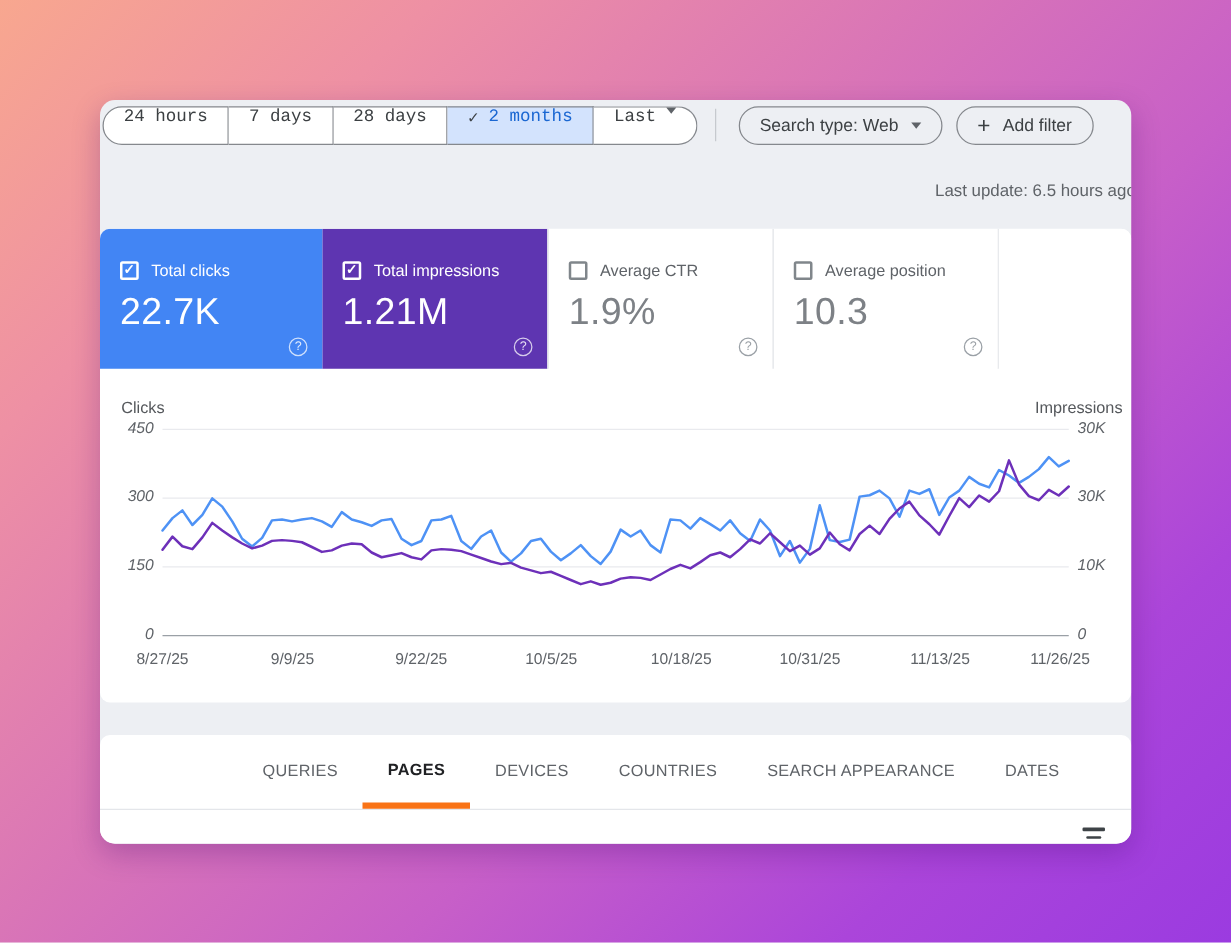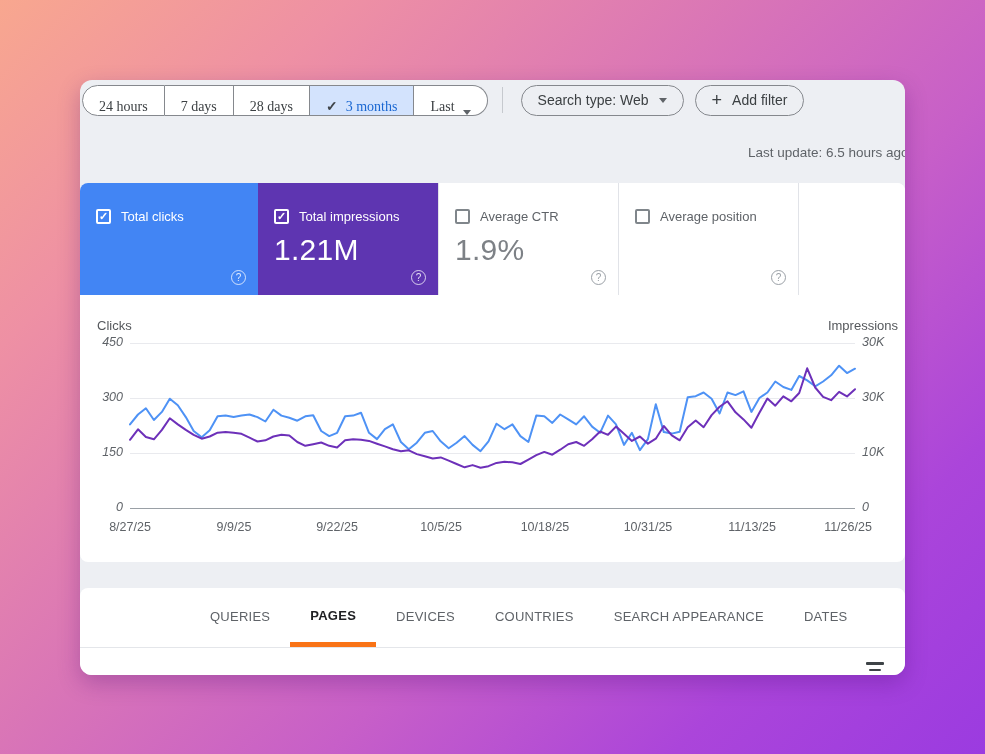--- a/index.html
+++ b/index.html
@@ -10,23 +10,23 @@
   }
   .card {
     position: absolute; left: 80px; top: 80px; width: 825px; height: 595px;
     background: #edeff3; border-radius: 12px; overflow: hidden;
     box-shadow: 0 8px 22px rgba(70,10,110,0.28);
   }
   
   .toolbar { position: absolute; top: 3px; left: 2px; height: 34px; display: flex; align-items: center; }
   .seg-group { display: flex; height: 31px; }
   .seg-btn {
-    display: flex; align-items: flex-end; gap: 8px; padding: 0 16px;
+    display: flex; align-items: flex-start; gap: 8px; padding: 0 16px;
     background: #fff; border: 1px solid #85888d; border-left: none;
-    font-family: Liberation Serif, serif; font-size: 14px; color: #3c4043; cursor: pointer;
+    font-family: Liberation Mono, monospace; font-size: 14px; color: #3c4043; cursor: pointer;
   }
   .seg-btn:first-child { border-left: 1px solid #85888d; border-radius: 16px 0 0 16px; }
   .seg-btn:last-child { border-radius: 0 16px 16px 0; }
   .seg-btn.active { background: #d3e3fd; color: #1a67d2; }
   .seg-check { font-size: 14px; font-weight: bold; color: #3f4449; }
   .caret { width: 0; height: 0; border-left: 4.5px solid transparent; border-right: 4.5px solid transparent; border-top: 5px solid #5f6368; }
   .v-divider { width: 1px; height: 26px; background: #c6c9ce; margin: 0 18px 0 14px; }
   .pill {
     display: flex; align-items: center; gap: 10px; height: 31px; padding: 0 16px;
     background: transparent; border: 1px solid #85888d; border-radius: 16px;
@@ -98,21 +98,21 @@
         <span>24 hours</span>
       </button>
       <button class="seg-btn">
         <span>7 days</span>
       </button>
       <button class="seg-btn">
         <span>28 days</span>
       </button>
       <button class="seg-btn active">
         <span class="seg-check">✓</span>
-        <span>3 months</span>
+        <span>2 months</span>
       </button>
       <button class="seg-btn">
         <span>Last</span>
         <span class="caret"></span>
       </button>
     </div>
     <div class="v-divider"></div>
     <button class="pill">
       <span>Search type: Web</span>
       <span class="caret"></span>
@@ -125,20 +125,21 @@
 
   <div class="last-update">Last update: 6.5 hours ago</div>
 
   <div class="panel chart-panel">
     <div class="metrics-row">
       <div class="metric m-blue">
         <div class="metric-head">
           <span class="cbx checked">✓</span>
           <span class="metric-label">Total clicks</span>
         </div>
+        <div class="metric-value">22.7K</div>
         <span class="help">?</span>
       </div>
       <div class="metric m-purple">
         <div class="metric-head">
           <span class="cbx checked">✓</span>
           <span class="metric-label">Total impressions</span>
         </div>
         <div class="metric-value">1.21M</div>
         <span class="help">?</span>
       </div>
@@ -148,20 +149,21 @@
           <span class="metric-label">Average CTR</span>
         </div>
         <div class="metric-value">1.9%</div>
         <span class="help">?</span>
       </div>
       <div class="metric m-white">
         <div class="metric-head">
           <span class="cbx unchecked"></span>
           <span class="metric-label">Average position</span>
         </div>
+        <div class="metric-value">10.3</div>
         <span class="help">?</span>
       </div>
       <div class="m-filler"></div>
     </div>
   </div>
 
   <div class="axis-title left">Clicks</div>
   <div class="axis-title right">Impressions</div>
 
   <div class="tick l" style="top:255px">450</div>

